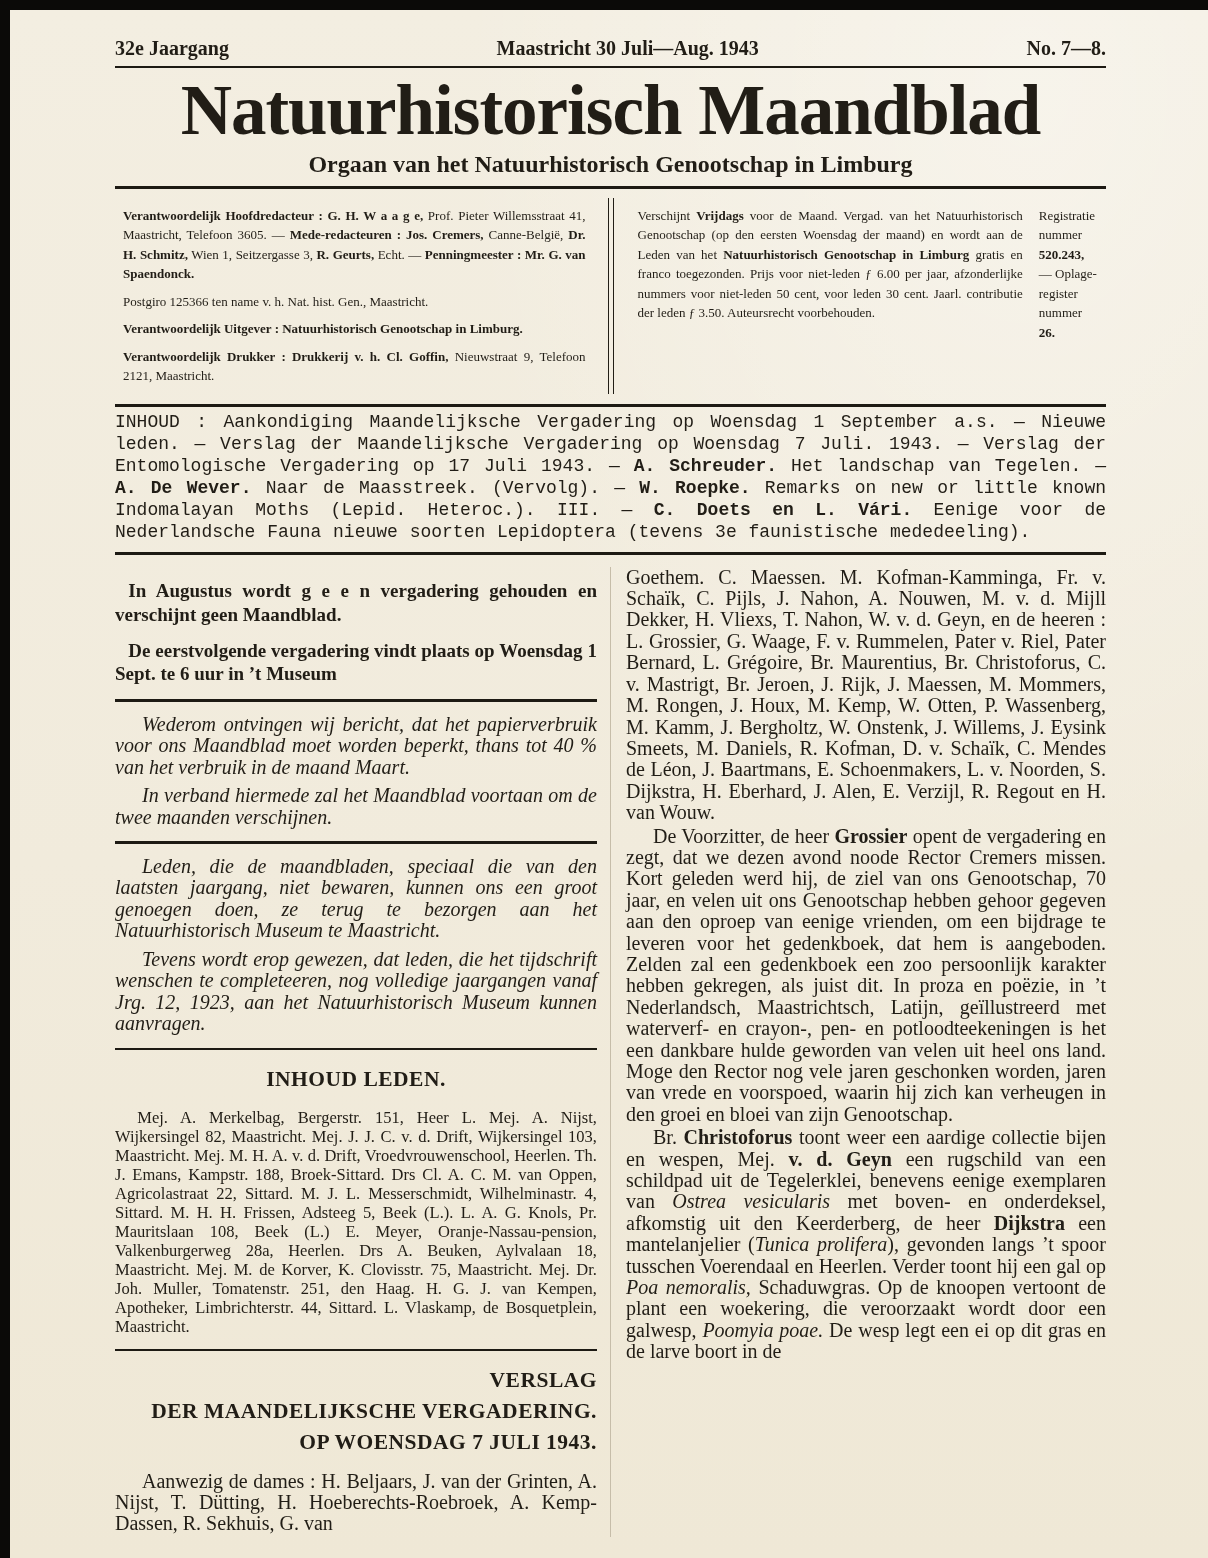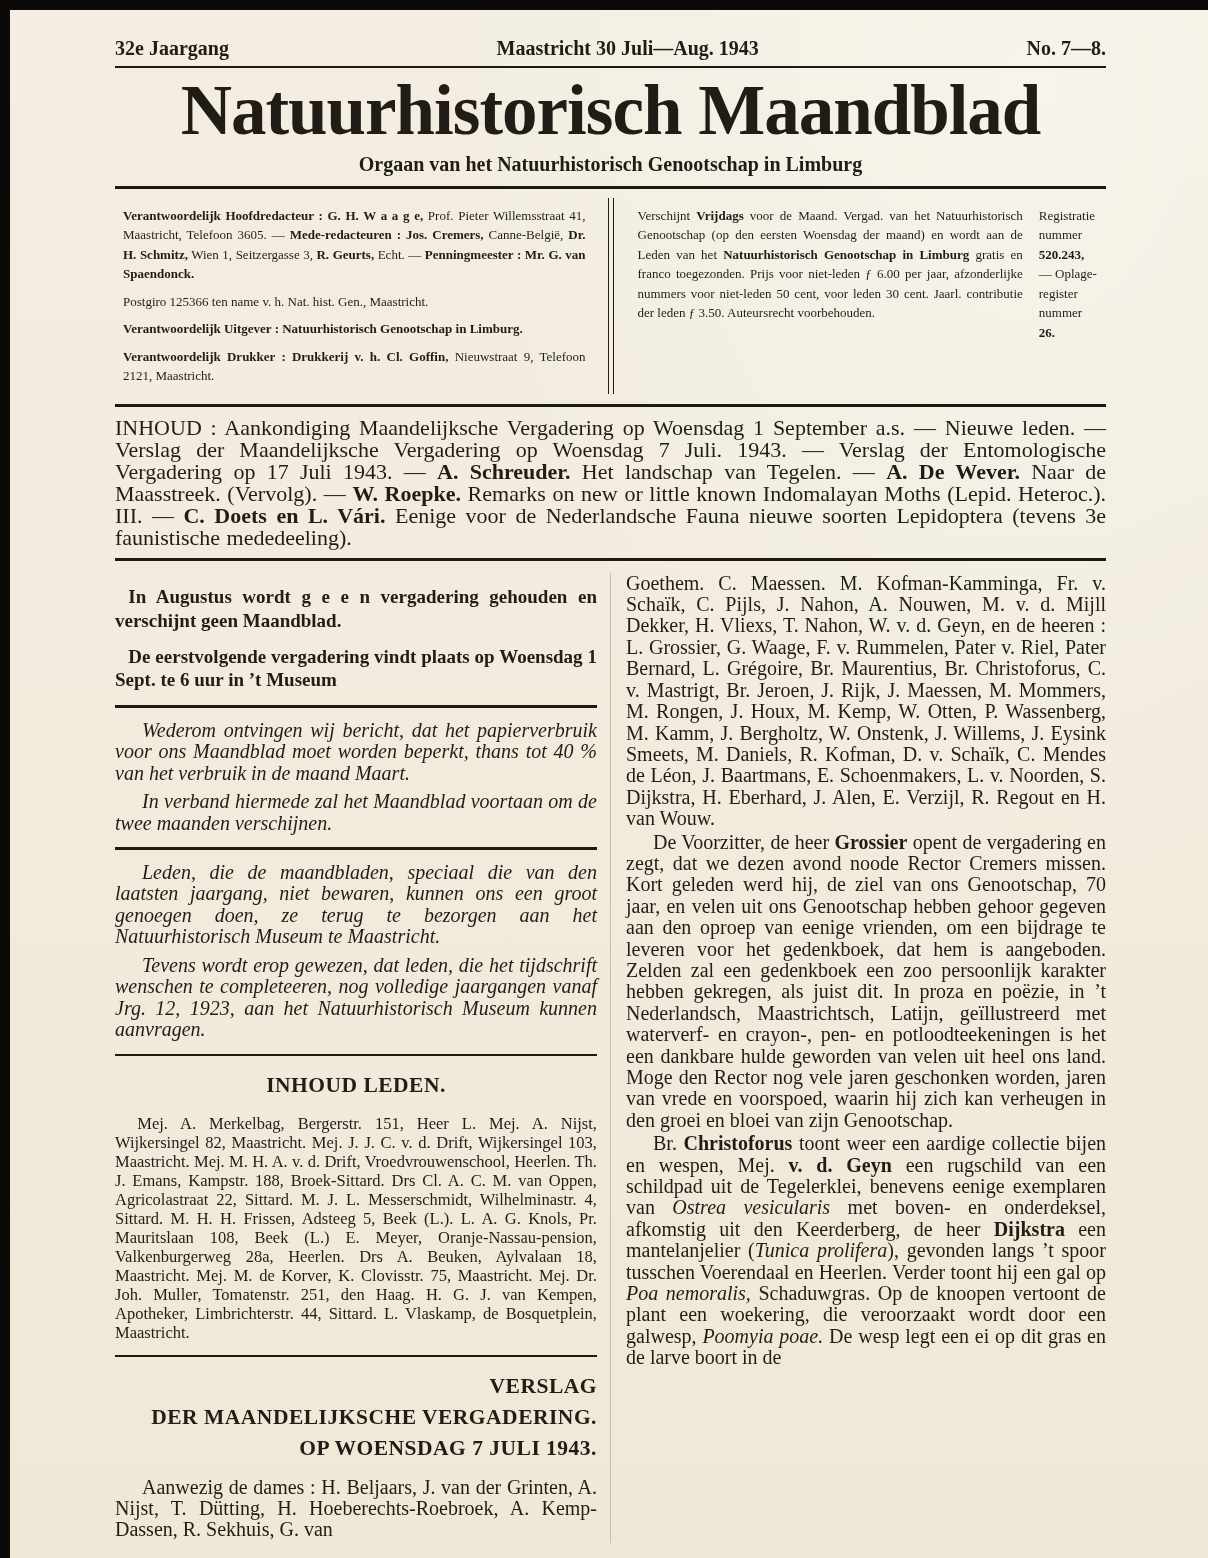--- a/index.html
+++ b/index.html
@@ -64,21 +64,21 @@
     line-height: 1.08;
     font-weight: 700;
     text-align: center;
     letter-spacing: -1px;
     white-space: nowrap;
   }
   .subtitle {
     margin-top: 1px;
     text-align: center;
     font-weight: 700;
-    font-size: 20px;
+    font-size: 24px;
     line-height: 28px;
   }
   .rule-under-subtitle { margin-top: 8px; }
 
   
   .masthead {
     display: grid;
     grid-template-columns: 1fr auto 1fr;
     padding: 9px 0 10px 0;
   }
@@ -90,24 +90,25 @@
     border-right: 1.5px solid #221e16;
   }
   .mast-p {
     margin: 8px;
     font-size: 13px;
     line-height: 19.5px;
   }
   .mast-rule-inner { height: 2px; background: #1d1a13; margin: 10px 0 9px 0; }
 
   .inhoud {
-    margin: 10px 0 9px 0;
-    font-size: 22px;
+    margin: 4px 0 9px 0;
+    font-size: 18px;
     line-height: 22px;
     word-spacing: 1px;
+    font-family: Liberation Mono, monospace;
   }
 
   
   .body-cols {
     display: grid;
     grid-template-columns: 1fr auto 1fr;
     margin-top: 12px;
   }
   .col-left { padding-right: 13px; }
   .col-right { padding-left: 15px; }

